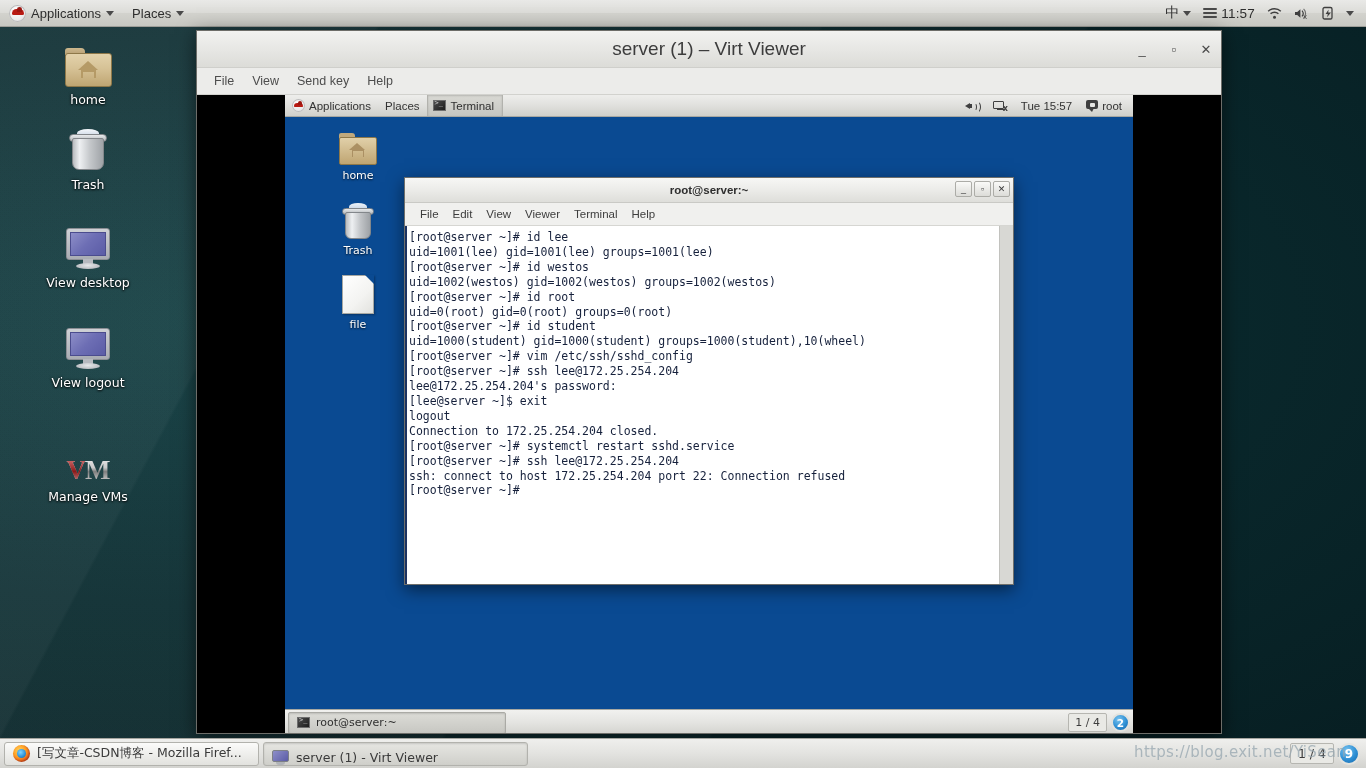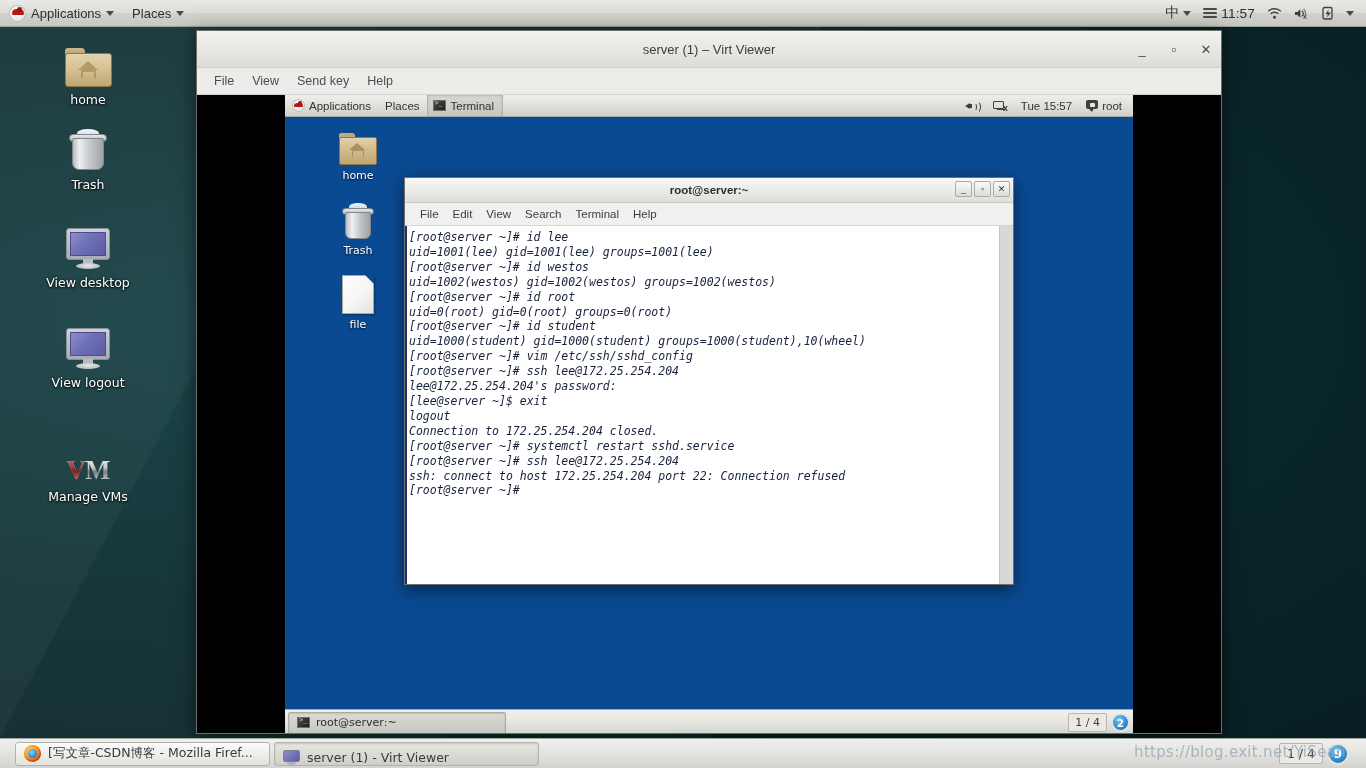--- a/index.html
+++ b/index.html
@@ -149,21 +149,21 @@
     line-height: 28px;
   }
   .vm-txt span.v { color: transparent; background: linear-gradient(to bottom,#e48a8a,#8d1a1a 55%,#d2a0a0); -webkit-background-clip:text; background-clip:text; }
 
   
   #host-taskbar {
     position: absolute; left: 0; bottom: 0; width: 1366px; height: 30px;
     background: linear-gradient(to bottom, #efefed 0%, #e3e3e0 50%, #d3d3cf 100%);
     border-top: 1px solid #a5a5a0;
     display: flex; align-items: center; box-sizing: border-box;
-    padding: 0 13px;
+    padding: 0 2px;
   }
   .task-btn {
     height: 24px; display: flex; align-items: center; gap: 7px;
     padding: 0 8px; margin: 0 2px;
     border: 1px solid #b2b2ad; border-radius: 3px;
     background: linear-gradient(to bottom,#fbfbfa,#e2e2de);
     font-size: 12.5px; color: #3a3a3a;
     box-sizing: border-box; overflow: hidden; white-space: nowrap;
     font-family: "DejaVu Sans", sans-serif;
   }
@@ -228,21 +228,21 @@
     box-shadow: 0 4px 18px rgba(0,0,0,.55);
     box-sizing: border-box;
     display: flex; flex-direction: column;
   }
   #vv-titlebar {
     height: 36px; flex: none; position: relative;
     background: linear-gradient(to bottom,#f2f2f0 0%, #e6e6e3 55%, #dcdcd8 100%);
     border-bottom: 1px solid #cfcfcb;
     display: flex; align-items: center; justify-content: center;
   }
-  #vv-title { font-size: 13px; color: #3c3c3c; }
+  #vv-title { font-size: 19px; color: #3c3c3c; }
   .vv-wbtns { position: absolute; right: 8px; top: 0; height: 36px; display: flex; align-items: center; gap: 18px; }
   .vv-wbtn { font-size: 13px; color: #4a4a4a; width: 14px; text-align: center; cursor: default; }
   #vv-menubar {
     height: 26px; flex: none; display: flex; align-items: center;
     padding-left: 8px; gap: 0px;
     background: #ececea; border-bottom: 1px solid #d2d2ce;
   }
   .vv-menu { font-size: 12.5px; color: #4d4d4d; padding: 2px 9px; cursor: default; }
   #vv-body {
     flex: 1; position: relative; background: #000000; overflow: hidden;
@@ -417,21 +417,21 @@
     box-sizing:border-box; cursor: default;
   }
   #term-menubar {
     height: 22px; flex: none; display:flex; align-items:center;
     background: #f0f0ee; border-bottom: 1px solid #d6d6d2;
     padding-left: 8px;
   }
   .tm { font-size: 11.5px; color:#3d3d3d; padding: 2px 7px; cursor: default; }
   #term-area {
     flex: 1; position: relative; display: flex;
-    background: #ffffff; overflow: hidden; font-style: italic;
+    background: #ffffff; overflow: hidden;
   }
   #term-text {
     flex: 1; padding: 4px 0 0 2px;
     font-family: "DejaVu Sans Mono", monospace;
     font-size: 11.5px; line-height: 14.9px;
     color: #16213c; white-space: pre;
     border-left: 2px solid #1b3260;
     overflow: hidden;
   }
   #term-scroll {
@@ -656,21 +656,21 @@
           <div class="tw-btns">
             <div class="tw-btn">_</div>
             <div class="tw-btn">▫</div>
             <div class="tw-btn">✕</div>
           </div>
         </div>
         <div id="term-menubar">
           <div class="tm">File</div>
           <div class="tm">Edit</div>
           <div class="tm">View</div>
-          <div class="tm">Search</div>
+          <div class="tm">Viewer</div>
           <div class="tm">Terminal</div>
           <div class="tm">Help</div>
         </div>
         <div id="term-area">
           <div id="term-text">[root@server ~]# id lee
 uid=1001(lee) gid=1001(lee) groups=1001(lee)
 [root@server ~]# id westos
 uid=1002(westos) gid=1002(westos) groups=1002(westos)
 [root@server ~]# id root
 uid=0(root) gid=0(root) groups=0(root)

